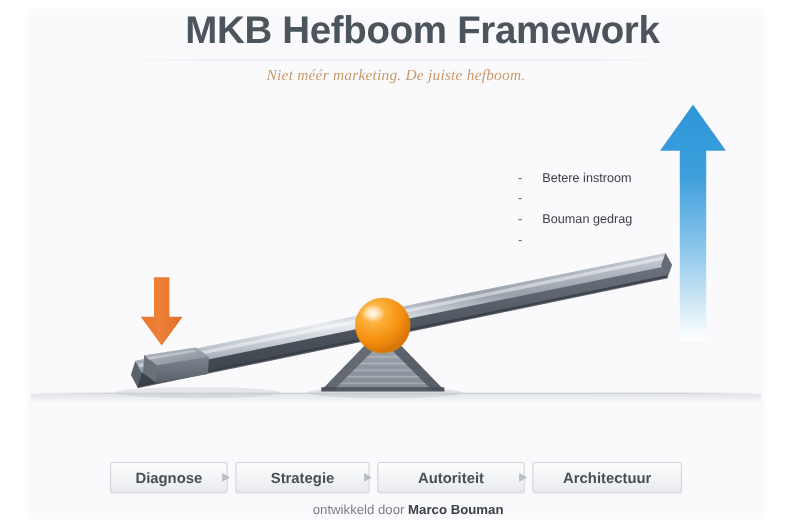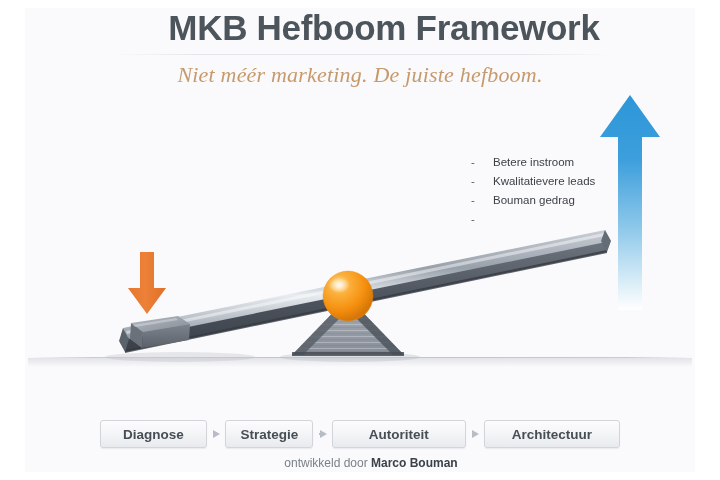--- a/index.html
+++ b/index.html
@@ -54,21 +54,21 @@
     background: linear-gradient(to right, rgba(225,227,232,0), #e3e5ea 18%, #e3e5ea 82%, rgba(225,227,232,0));
   }
   .subtitle {
     position: absolute;
     left: 0;
     top: 62px;
     width: 720px;
     text-align: center;
     font-family: "Liberation Serif", serif;
     font-style: italic;
-    font-size: 22px;
+    font-size: 14px;
     color: #c79a6d;
     letter-spacing: 0.2px;
   }
 
   
   .benefits {
     position: absolute;
     left: 471px;
     top: 153px;
     width: 180px;
@@ -333,40 +333,39 @@
     <polygon points="14,2 28,2 28,38 40,38 21,64 2,38 14,38" fill="url(#dnGrad)"></polygon>
   </svg>
 
   <div class="benefits">
     <div class="benefit-row">
       <span class="benefit-dash">-</span>
       <span>Betere instroom</span>
     </div>
     <div class="benefit-row">
       <span class="benefit-dash">-</span>
-      <span>Kwalitatievere leads</span>
     </div>
     <div class="benefit-row">
       <span class="benefit-dash">-</span>
       <span>Bouman gedrag</span>
     </div>
     <div class="benefit-row">
       <span class="benefit-dash">-</span>
     </div>
   </div>
 
   <div class="pipeline">
     <div class="pbox" style="width:107px">
       <span>Diagnose</span>
     </div>
     <div class="parrow">
       <div class="shaft"></div>
         <div class="head"></div>
     </div>
-    <div class="pbox" style="width:88px">
+    <div class="pbox" style="width:122px">
       <span>Strategie</span>
     </div>
     <div class="parrow">
       <div class="shaft"></div>
         <div class="head"></div>
     </div>
     <div class="pbox" style="width:134px">
       <span>Autoriteit</span>
     </div>
     <div class="parrow">

